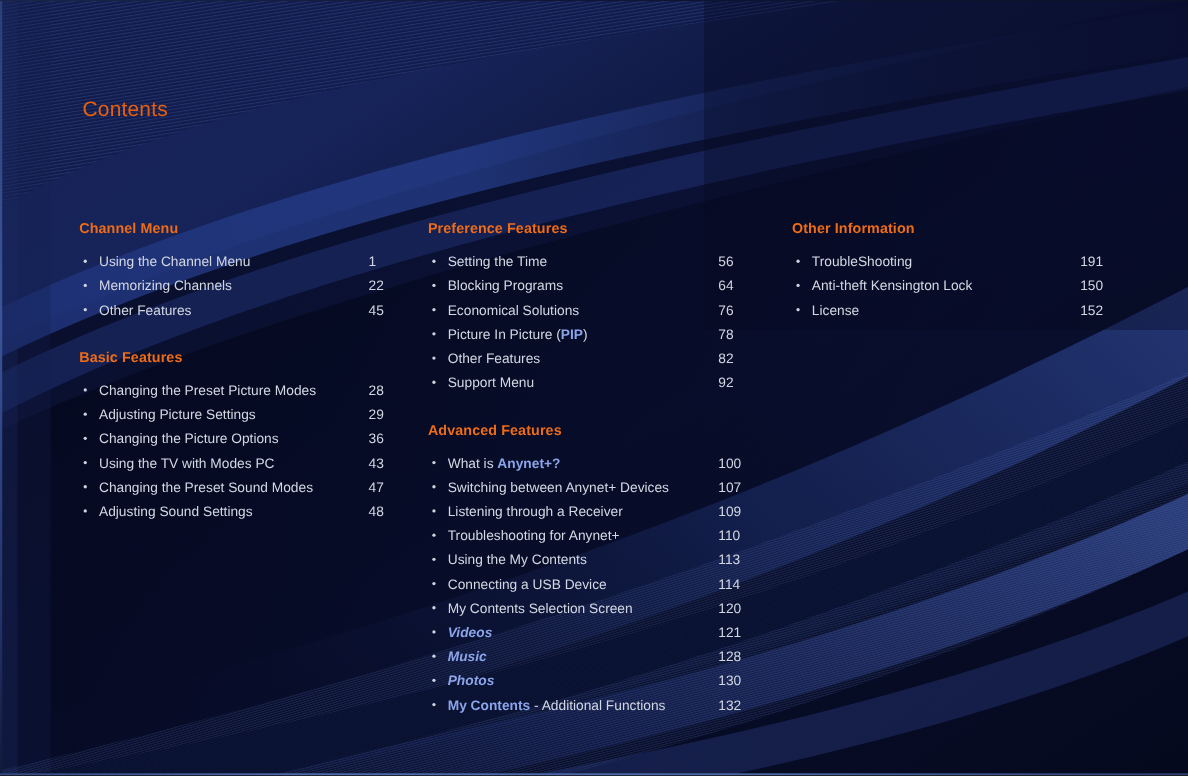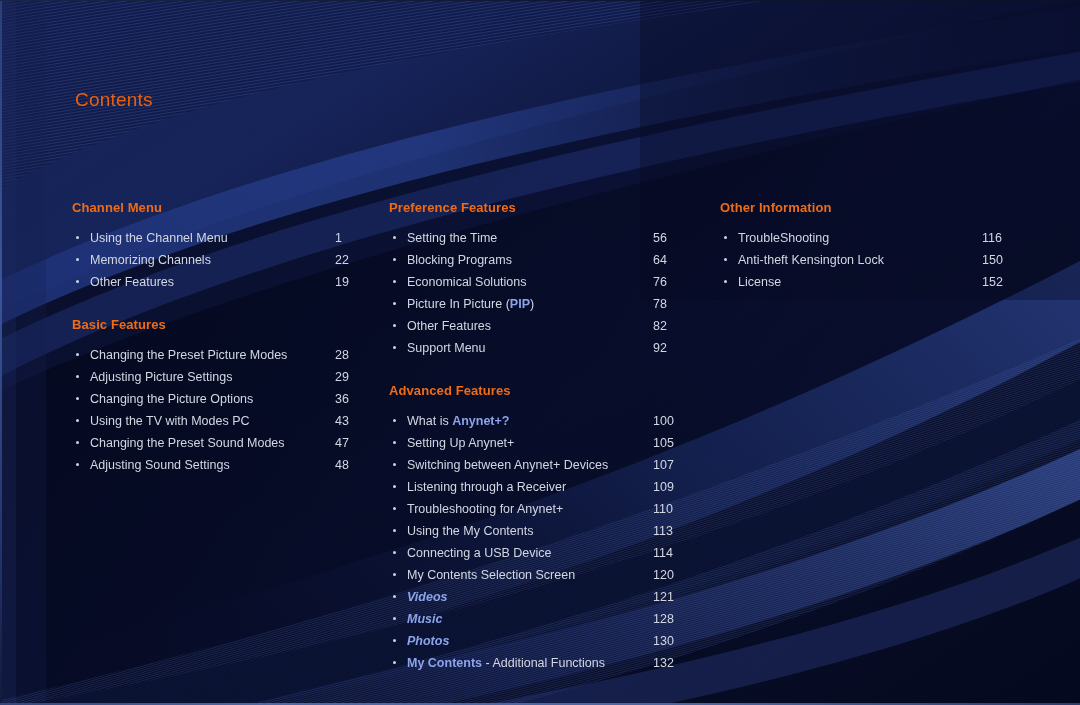--- a/index.html
+++ b/index.html
@@ -239,21 +239,21 @@
   <div id="content">
 
     <div id="page-title">Contents</div>
 
     <div class="column" id="col-1">
         <div class="section">
           <div class="section-heading">Channel Menu</div>
           <ul class="toc-list">
             <li class="toc-item"><span class="bullet"></span><span class="toc-label">Using the Channel Menu</span><span class="toc-page">1</span></li>
             <li class="toc-item"><span class="bullet"></span><span class="toc-label">Memorizing Channels</span><span class="toc-page">22</span></li>
-            <li class="toc-item"><span class="bullet"></span><span class="toc-label">Other Features</span><span class="toc-page">19</span></li>
+            <li class="toc-item"><span class="bullet"></span><span class="toc-label">Other Features</span><span class="toc-page">45</span></li>
           </ul>
         </div>
         <div class="section">
           <div class="section-heading">Basic Features</div>
           <ul class="toc-list">
             <li class="toc-item"><span class="bullet"></span><span class="toc-label">Changing the Preset Picture Modes</span><span class="toc-page">28</span></li>
             <li class="toc-item"><span class="bullet"></span><span class="toc-label">Adjusting Picture Settings</span><span class="toc-page">29</span></li>
             <li class="toc-item"><span class="bullet"></span><span class="toc-label">Changing the Picture Options</span><span class="toc-page">36</span></li>
             <li class="toc-item"><span class="bullet"></span><span class="toc-label">Using the TV with Modes PC</span><span class="toc-page">43</span></li>
             <li class="toc-item"><span class="bullet"></span><span class="toc-label">Changing the Preset Sound Modes</span><span class="toc-page">47</span></li>
@@ -270,39 +270,38 @@
             <li class="toc-item"><span class="bullet"></span><span class="toc-label">Economical Solutions</span><span class="toc-page">76</span></li>
             <li class="toc-item"><span class="bullet"></span><span class="toc-label">Picture In Picture (<span class="hl">PIP</span>)</span><span class="toc-page">78</span></li>
             <li class="toc-item"><span class="bullet"></span><span class="toc-label">Other Features</span><span class="toc-page">82</span></li>
             <li class="toc-item"><span class="bullet"></span><span class="toc-label">Support Menu</span><span class="toc-page">92</span></li>
           </ul>
         </div>
         <div class="section">
           <div class="section-heading">Advanced Features</div>
           <ul class="toc-list">
             <li class="toc-item"><span class="bullet"></span><span class="toc-label">What is <span class="hl">Anynet+?</span></span><span class="toc-page">100</span></li>
-            <li class="toc-item"><span class="bullet"></span><span class="toc-label">Setting Up Anynet+</span><span class="toc-page">105</span></li>
             <li class="toc-item"><span class="bullet"></span><span class="toc-label">Switching between Anynet+ Devices</span><span class="toc-page">107</span></li>
             <li class="toc-item"><span class="bullet"></span><span class="toc-label">Listening through a Receiver</span><span class="toc-page">109</span></li>
             <li class="toc-item"><span class="bullet"></span><span class="toc-label">Troubleshooting for Anynet+</span><span class="toc-page">110</span></li>
             <li class="toc-item"><span class="bullet"></span><span class="toc-label">Using the My Contents</span><span class="toc-page">113</span></li>
             <li class="toc-item"><span class="bullet"></span><span class="toc-label">Connecting a USB Device</span><span class="toc-page">114</span></li>
             <li class="toc-item"><span class="bullet"></span><span class="toc-label">My Contents Selection Screen</span><span class="toc-page">120</span></li>
             <li class="toc-item link"><span class="bullet"></span><span class="toc-label">Videos</span><span class="toc-page">121</span></li>
             <li class="toc-item link"><span class="bullet"></span><span class="toc-label">Music</span><span class="toc-page">128</span></li>
             <li class="toc-item link"><span class="bullet"></span><span class="toc-label">Photos</span><span class="toc-page">130</span></li>
             <li class="toc-item"><span class="bullet"></span><span class="toc-label"><span class="hl">My Contents</span> - Additional Functions</span><span class="toc-page">132</span></li>
           </ul>
         </div>
       </div>
     <div class="column" id="col-3">
         <div class="section">
           <div class="section-heading">Other Information</div>
           <ul class="toc-list">
-            <li class="toc-item"><span class="bullet"></span><span class="toc-label">TroubleShooting</span><span class="toc-page">116</span></li>
+            <li class="toc-item"><span class="bullet"></span><span class="toc-label">TroubleShooting</span><span class="toc-page">191</span></li>
             <li class="toc-item"><span class="bullet"></span><span class="toc-label">Anti-theft Kensington Lock</span><span class="toc-page">150</span></li>
             <li class="toc-item"><span class="bullet"></span><span class="toc-label">License</span><span class="toc-page">152</span></li>
           </ul>
         </div>
       </div>
 
   </div>
 </div>
 
 </body></html>

